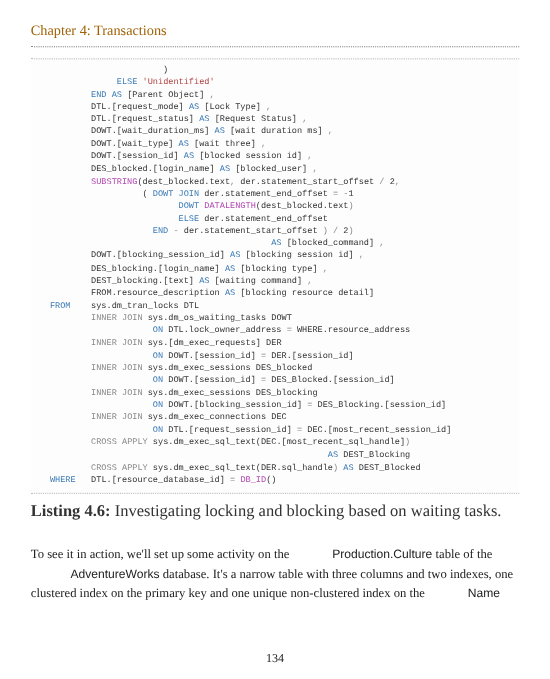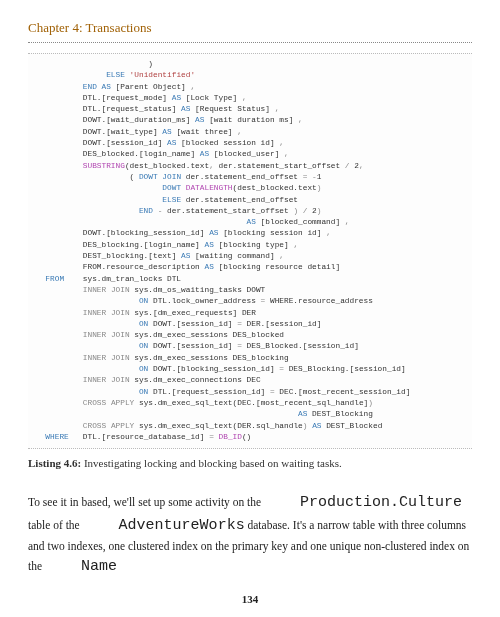--- a/index.html
+++ b/index.html
@@ -41,45 +41,45 @@
     .code-block .gray {
       color: #888;
     }
     .code-block .red {
       color: #b04040;
     }
     .code-block .func {
       color: #b146b1;
     }
     .caption {
-      font-size: 11px;
+      font-size: 15px;
       color: #333;
       margin-bottom: 22px;
     }
     .caption strong {
       font-weight: bold;
     }
     .body-text {
       font-size: 11.5px;
       color: #222;
       line-height: 1.55;
     }
     .mono {
-      font-family: Liberation Mono, monospace;
-      font-size: 15px;
+      font-family: Liberation Sans, sans-serif;
+      font-size: 11px;
       padding-left: 36px;
     }
     .page-number {
       position: absolute;
       bottom: 12px;
       left: 0;
       right: 0;
       text-align: center;
       font-size: 11px;
-      font-weight: bold;
+      font-weight: normal;
       color: #222;
     }
   </style>
 </head>
 <body>
 
 <div class="chapter-header">Chapter 4: Transactions</div>
 
 <div class="code-block"><span>                        )</span>
 <span><span>               </span><span class="kw">ELSE</span><span> </span><span class="red">'Unidentified'</span></span>
@@ -111,15 +111,15 @@
 <span><span>                      </span><span class="kw">ON</span><span> DOWT.</span><span>[blocking_session_id]</span><span> </span><span class="gray">=</span><span> DES_Blocking.</span><span>[session_id]</span></span>
 <span><span>          </span><span class="gray">INNER</span><span> </span><span class="gray">JOIN</span><span> sys.dm_exec_connections DEC</span></span>
 <span><span>                      </span><span class="kw">ON</span><span> DTL.</span><span>[request_session_id]</span><span> </span><span class="gray">=</span><span> DEC.</span><span>[most_recent_session_id]</span></span>
 <span><span>          </span><span class="gray">CROSS</span><span> </span><span class="gray">APPLY</span><span> sys.dm_exec_sql_text(DEC.</span><span>[most_recent_sql_handle]</span><span class="gray">)</span></span>
 <span><span>                                                        </span><span class="kw">AS</span><span> DEST_Blocking</span></span>
 <span><span>          </span><span class="gray">CROSS</span><span> </span><span class="gray">APPLY</span><span> sys.dm_exec_sql_text(DER.sql_handle</span><span class="gray">)</span><span> </span><span class="kw">AS</span><span> DEST_Blocked</span></span>
 <span><span>  </span><span class="kw">WHERE</span><span>   DTL.</span><span>[resource_database_id]</span><span> </span><span class="gray">=</span><span> </span><span class="func">DB_ID</span><span>()</span></span></div>
 
 <div class="caption"><strong>Listing 4.6:</strong><span>   Investigating locking and blocking based on waiting tasks.</span></div>
 
-<p class="body-text"><span>To see it in based, we'll set up some activity on the </span><span class="mono">Production.Culture</span><span> table of the </span><span class="mono">AdventureWorks</span><span> database. It's a narrow table with three columns and two indexes, one clustered index on the primary key and one unique non-clustered index on the </span><span class="mono">Name</span></p>
+<p class="body-text"><span>To see it in action, we'll set up some activity on the </span><span class="mono">Production.Culture</span><span> table of the </span><span class="mono">AdventureWorks</span><span> database. It's a narrow table with three columns and two indexes, one clustered index on the primary key and one unique non-clustered index on the </span><span class="mono">Name</span></p>
 
 <div class="page-number">134</div>
 
 </body></html>

